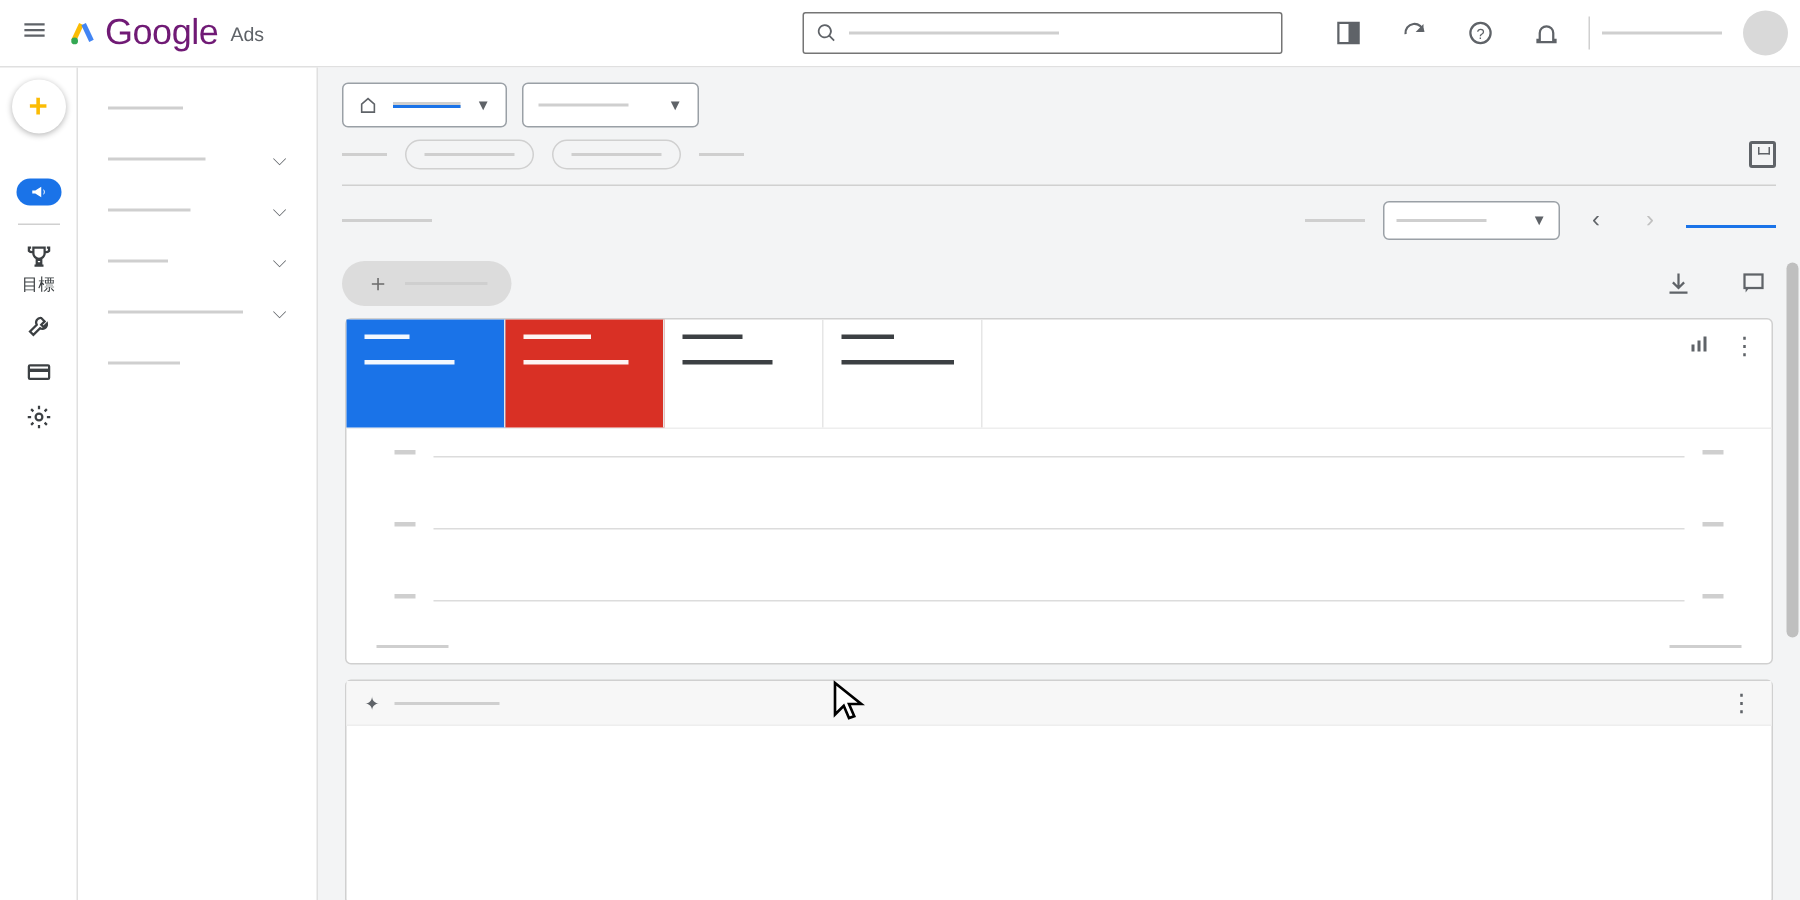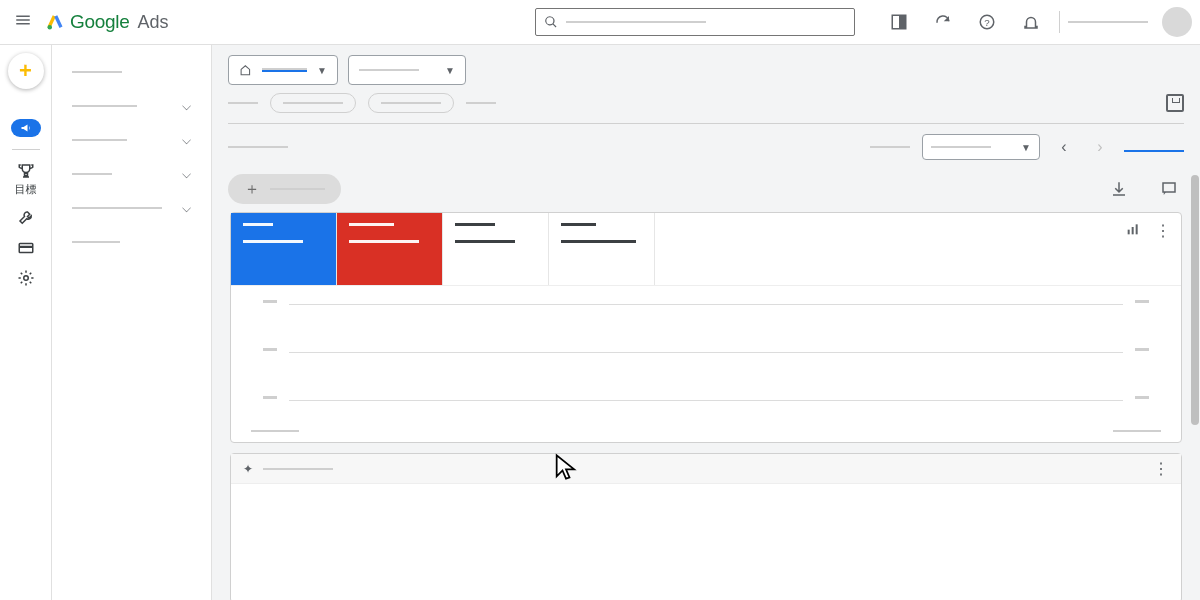--- a/index.html
+++ b/index.html
@@ -3,22 +3,22 @@
 <meta charset="utf-8">
 <style>
 * { margin: 0; padding: 0; box-sizing: border-box; font-family: Arial, "Helvetica Neue", sans-serif; }
 html, body { width: 1200px; height: 600px; overflow: hidden; background: #fff; }
 
 
 .header { height: 45px; display: flex; align-items: center; border-bottom: 1px solid #e0e0e0; padding: 0 8px; gap: 4px; }
 .menu-icon { padding: 6px; cursor: pointer; }
 .logo-group { display: flex; align-items: center; gap: 6px; margin-left: 4px; }
 .logo-a { width: 18px; height: 18px; }
-.logo-g { color: #15803d; font-size: 19px; font-weight: 500; letter-spacing: -.3px; }
-.logo-ads { color: #5f6368; font-size: 18px; font-weight: 400; margin-left: 2px; }
+.logo-g { color: #701a75; font-size: 24px; font-weight: 500; letter-spacing: -.3px; }
+.logo-ads { color: #5f6368; font-size: 13px; font-weight: 400; margin-left: 2px; }
 .header-gap { flex: 1; }
 .searchbox { width: 320px; height: 28px; border: 1px solid #757575; border-radius: 2px; display: flex; align-items: center; padding: 0 8px; gap: 8px; margin-right: 20px; }
 .searchbox svg { flex-shrink: 0; }
 .search-ph { height: 2px; background: #cfcfcf; width: 140px; }
 .hdr-ico { width: 40px; display: flex; justify-content: center; cursor: pointer; }
 .hdr-sep { width: 1px; height: 22px; background: #d0d0d0; margin: 0 4px; }
 .acct { width: 80px; height: 2px; background: #cfcfcf; }
 .avatar { width: 30px; height: 30px; border-radius: 50%; background: #d9d9d9; margin-left: 10px; }
 
 

